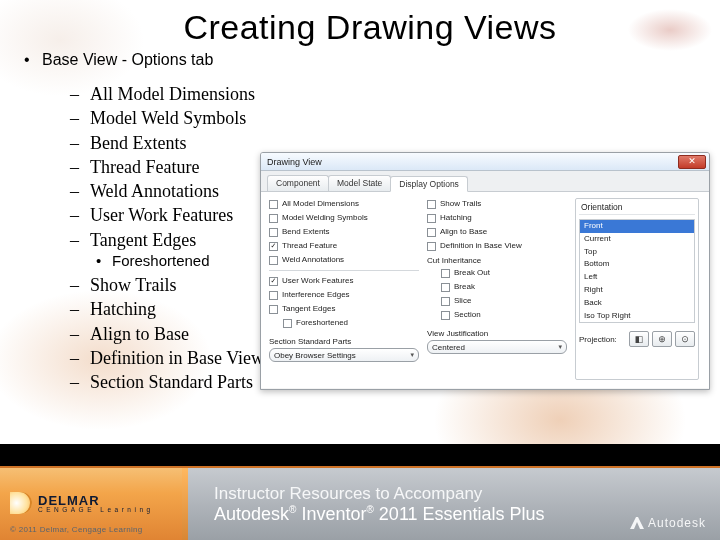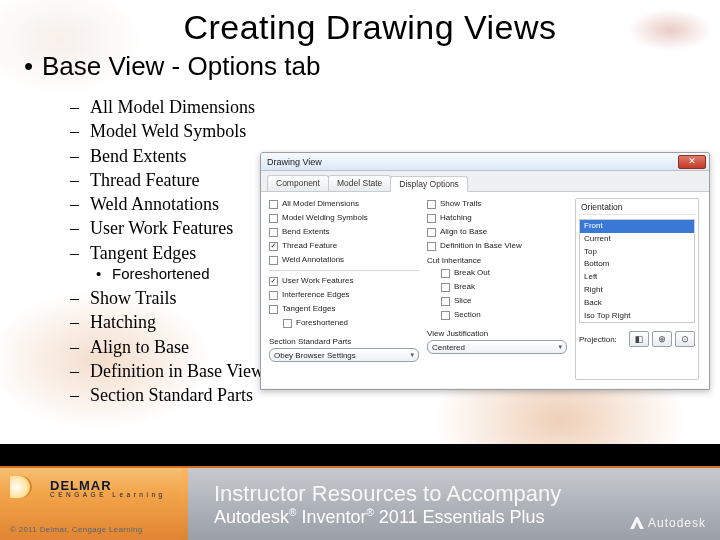--- a/index.html
+++ b/index.html
@@ -22,21 +22,21 @@
   }
   .slide {
     position: relative; z-index: 1;
     width: 720px; height: 468px;
     padding: 8px 20px 0 40px;
   }
   h1.title {
     font-size: 34px; font-weight: 400; color: #000;
     text-align: center; margin: 0 0 4px 0; letter-spacing: .5px;
   }
-  .bul1 { font-size: 26px; color:#000; margin: 2px 0 13px -16px; }
+  .bul1 { font-size: 16px; color:#000; margin: 2px 0 13px -16px; }
   .bul1 .dot { display:inline-block; width: 18px; }
   .sublist { margin: 4px 0 0 30px; }
   .sublist .row { font-size: 18px; color:#000; line-height: 1.35; white-space: nowrap; font-family: Liberation Serif, serif; }
   .sublist .row .dash { display:inline-block; width: 20px; }
   .subsub { margin: 0 0 0 56px; font-size: 15px; color:#000; }
   .subsub .bdot { display:inline-block; width:16px; }
 
   
   .dialog {
     position: absolute; left: 260px; top: 152px;
@@ -127,21 +127,21 @@
   
   .footer {
     position:absolute; left:0; bottom:0; width:720px; height:72px;
     display:flex; z-index:2;
   }
   .footer-left {
     width:182px; height:72px;
     background:linear-gradient(180deg,#f6bf74 0,#f3a54a 35%,#e08433 100%);
     position:relative;
   }
-  .delmar-mark { display:flex; align-items:flex-end; gap:18px; padding:8px 8px 0 10px; }
+  .delmar-mark { display:flex; align-items:center; gap:6px; padding:24px 8px 0 10px; }
   .delmar-sun {
     width:22px; height:22px; border-radius:0 11px 11px 0;
     background:radial-gradient(circle at 30% 50%,#fff,#ffe29e 55%,#f5a63e 100%);
     box-shadow: inset -2px 0 0 #d98426;
   }
   .delmar-text .d1 { font-size:13px; font-weight:700; letter-spacing:1px; color:#0e1a33; }
   .delmar-text .d2 { font-size:6.5px; letter-spacing:3.5px; color:#0e1a33; margin-top:-2px; }
   .copyright {
     position:absolute; left:10px; bottom:6px;
     font-size:8px; color:#5a646e; letter-spacing:.3px;
@@ -150,21 +150,21 @@
     flex:1; height:72px;
     background:linear-gradient(180deg,#c6cacf 0,#adb2b8 55%,#9aa0a6 100%);
     color:#f2f3f5; position:relative;
     display:flex; flex-direction:column; justify-content:center;
     padding-left:32px;
   }
   .footer-divider {
     position:absolute; left:0; top:0; width:6px; height:72px;
     background:linear-gradient(180deg,#ffb860 0,#d88634 100%);
   }
-  .fr-line1 { font-size:22px; color:#f6f7f8; font-family: "Segoe UI", Arial, sans-serif; }
+  .fr-line1 { font-size:17px; color:#f6f7f8; font-family: "Segoe UI", Arial, sans-serif; }
   .fr-line2 { font-size:18px; color:#fff; font-family: "Segoe UI", Arial, sans-serif; }
   .fr-line2 .reg { font-size:10px; vertical-align: super; }
   .autodesk-logo {
     position:absolute; right:14px; bottom:10px;
     font-size:12px; color:#f5f6f7; letter-spacing:1px;
     display:flex; align-items:center; gap:4px;
   }
   .autodesk-logo svg { display:block; }
 
   

